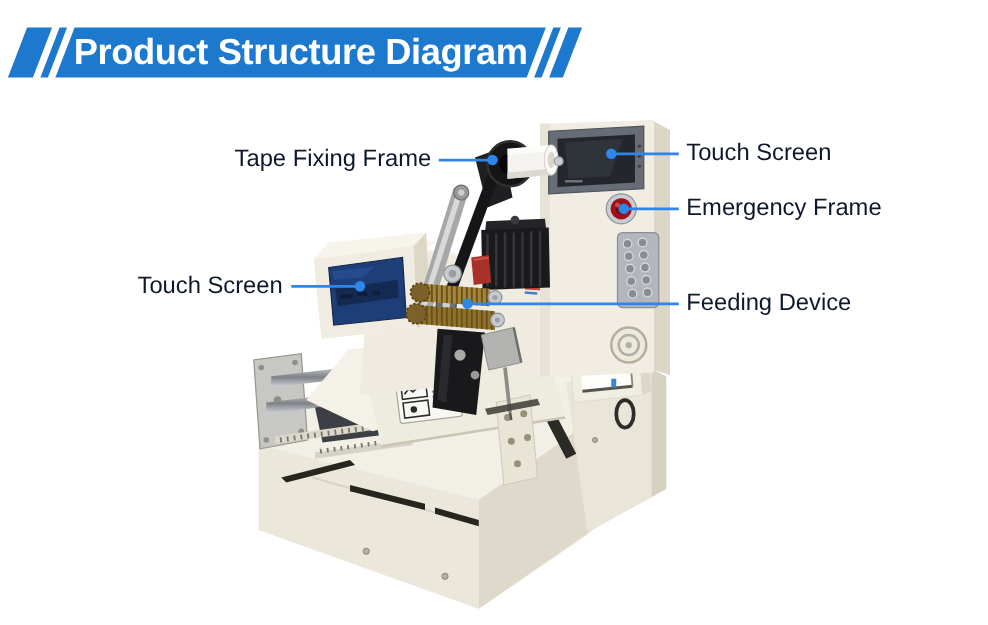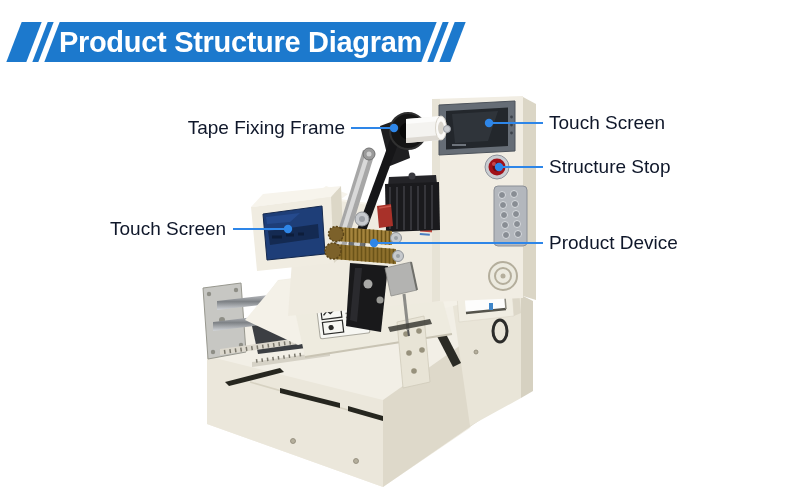--- a/index.html
+++ b/index.html
@@ -275,17 +275,17 @@
       </g>
       <g>
         <line x1="374" y1="243" x2="543" y2="243"></line>
         <circle cx="374" cy="243" r="4.2" fill="#2e86e8" stroke="none"></circle>
       </g>
     </g>
   </svg>
 
   <div class="plabel l-tape">Tape Fixing Frame</div>
   <div class="plabel l-touch-top">Touch Screen</div>
-  <div class="plabel l-estop">Structure Stop</div>
+  <div class="plabel l-estop">Emergency Frame</div>
   <div class="plabel l-touch-left">Touch Screen</div>
-  <div class="plabel l-feed">Product Device</div>
+  <div class="plabel l-feed">Feeding Device</div>
 
 </div>
 
 </body></html>

